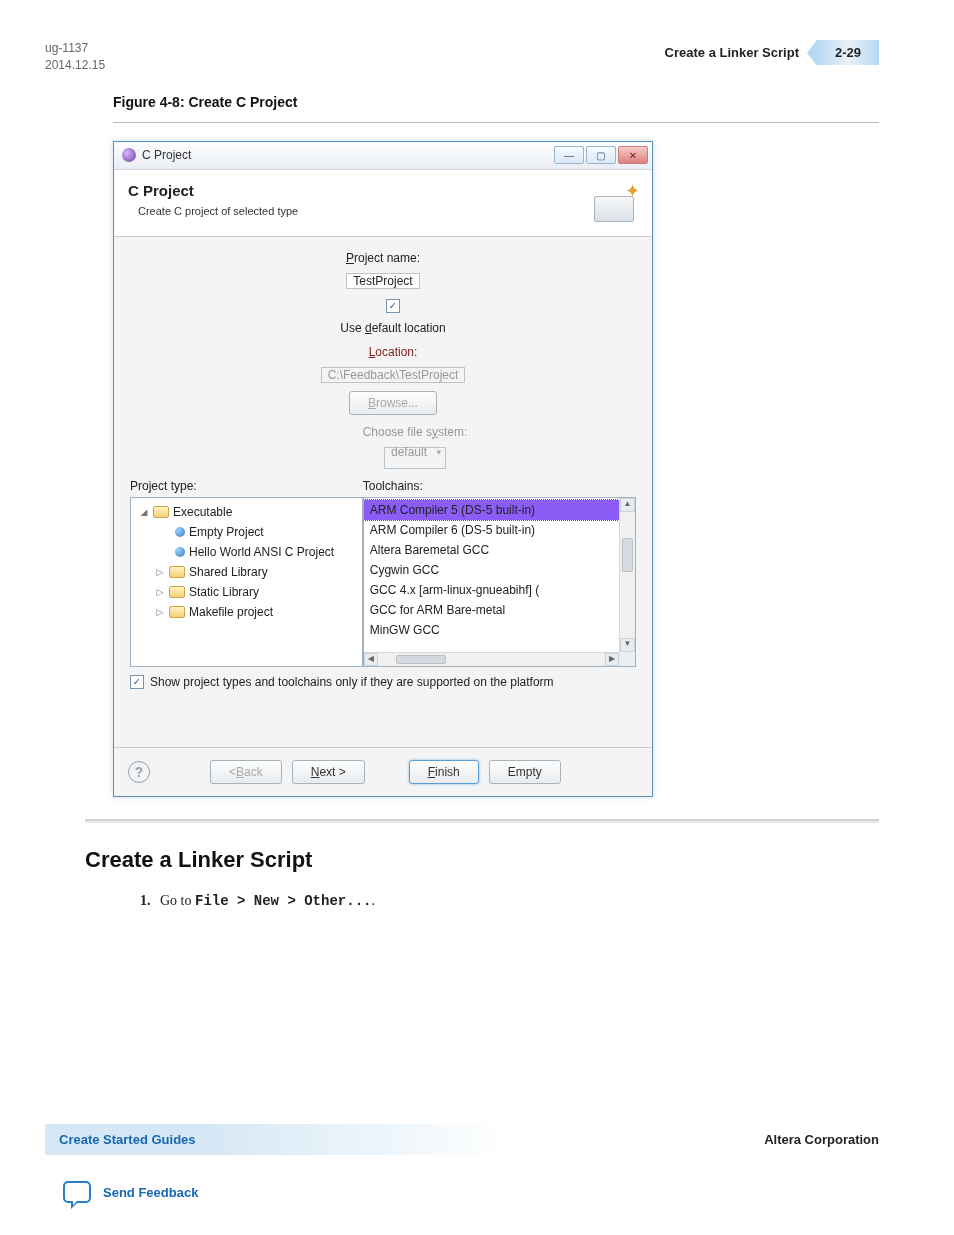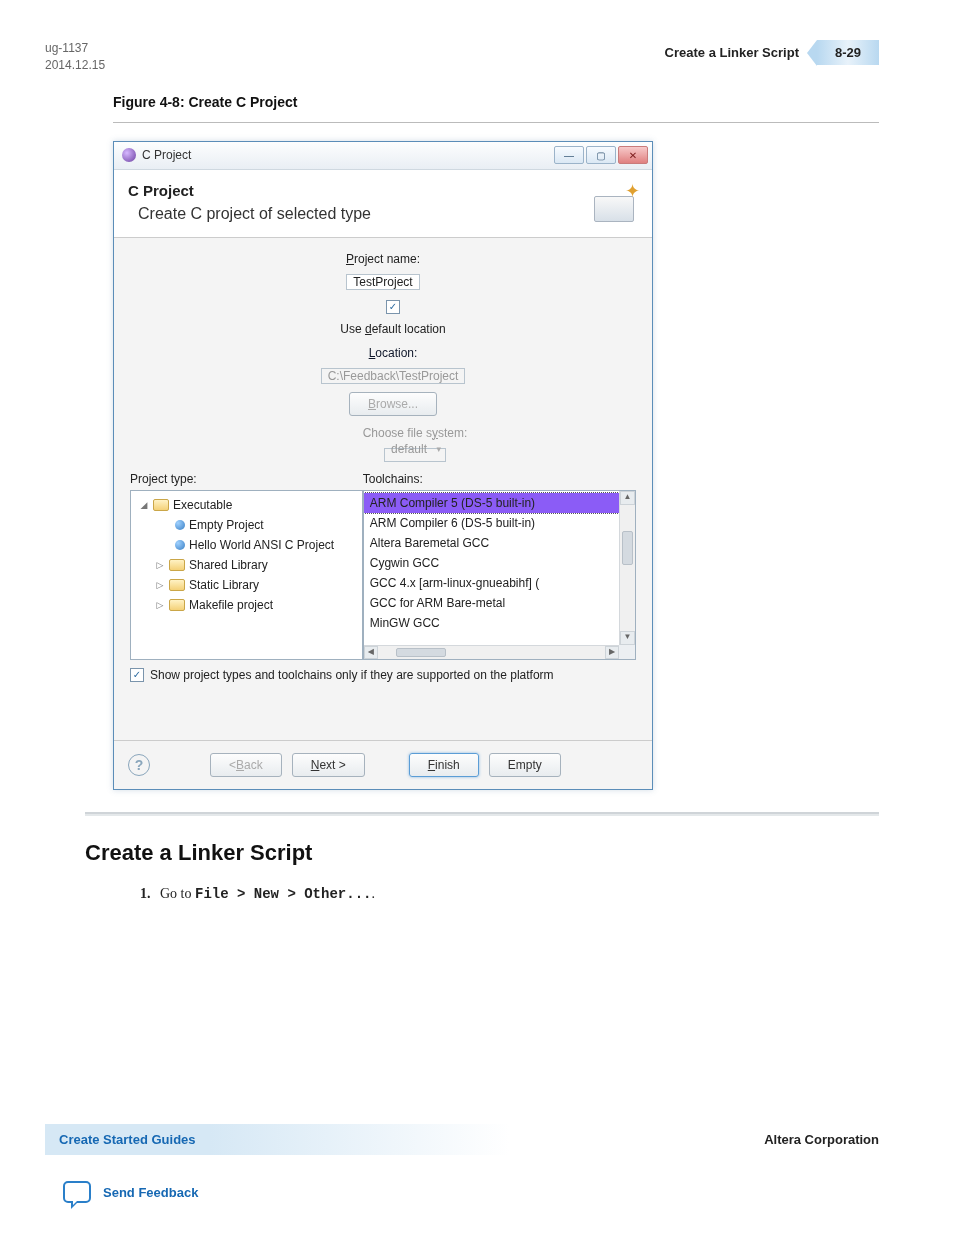--- a/index.html
+++ b/index.html
@@ -83,21 +83,21 @@
   .winbtn.close { background: linear-gradient(#f7caca,#e08080); color:#7a1a1a; border-color:#c97b7b;}
   .wizard-head {
     padding: 12px 14px 14px 14px;
     display: flex;
     justify-content: space-between;
     align-items: flex-start;
     border-bottom: 1px solid #ccc;
     background: #fff;
   }
   .wizard-head h2 { font-size: 15px; font-weight: bold; margin-bottom: 6px; }
-  .wizard-head .sub { font-size: 16px; color: #333; margin-left: 10px; }
+  .wizard-head .sub { font-size: 11px; color: #333; margin-left: 10px; }
   .banner-icon {
     width: 48px; height: 40px;
     position: relative;
   }
   .banner-icon .folder {
     position: absolute; bottom: 0; left: 4px;
     width: 40px; height: 26px;
     background: linear-gradient(#f8f8f8,#d8e0e8);
     border: 1px solid #aab4c0;
     border-radius: 2px;
@@ -139,21 +139,21 @@
     border-radius: 3px;
     font-size: 12px;
     display: inline-flex; align-items: center; justify-content: center;
     color: #333;
   }
   .btn.disabled { color: #aaa; }
   .btn.primary { border: 1px solid #5b9dd6; box-shadow: 0 0 3px rgba(90,160,220,.7); }
   .indent { margin-left: 20px; }
   .indent2 { margin-left: 64px; }
   .select {
-    height: 14px;
+    height: 22px;
     border: 1px solid #b8c4ce;
     background: #f4f4f4;
     padding: 0 18px 12px 6px;
     font-size: 12px;
     color: #999;
     display: inline-flex; align-items: center;
     position: relative;
   }
   .select::after { content: "▾"; position: absolute; right: 4px; color: #aaa; font-size: 9px; }
   .two-col { display: flex; gap: 0; margin-top: 8px; }
@@ -296,21 +296,21 @@
 </head>
 <body>
 
 <div class="page-header">
   <div class="doc-id">
     <div>ug-1137</div>
     <div>2014.12.15</div>
   </div>
   <div class="header-right">
     <div class="header-title">Create a Linker Script</div>
-    <div class="page-num">8-29</div>
+    <div class="page-num">2-29</div>
   </div>
 </div>
 
 <div class="figure-caption">Figure 4-8: Create C Project</div>
 <hr class="content-rule">
 
 <div class="dialog">
   <div class="titlebar">
     <div class="eclipse-icon"></div>
     <div class="title-text">C Project</div>
@@ -337,21 +337,21 @@
       <span><span class="ul">P</span><span>roject name:</span></span>
       <div class="txtfield">TestProject</div>
     </div>
 
     <div class="row indent">
       <span class="chk">✓</span>
       <span>Use <span class="ul">d</span>efault location</span>
     </div>
 
     <div class="row indent">
-      <span style="color:#0f172a"><span class="ul">L</span>ocation:</span>
+      <span style="color:#7f1d1d"><span class="ul">L</span>ocation:</span>
       <div class="txtfield disabled">C:\Feedback\TestProject</div>
       <div class="btn disabled"><span class="ul">B</span>rowse...</div>
     </div>
 
     <div class="row indent2">
       <span style="color:#999">Choose file s<span class="ul">y</span>stem:</span>
       <div class="select">default</div>
     </div>
 
     <div class="two-col">

